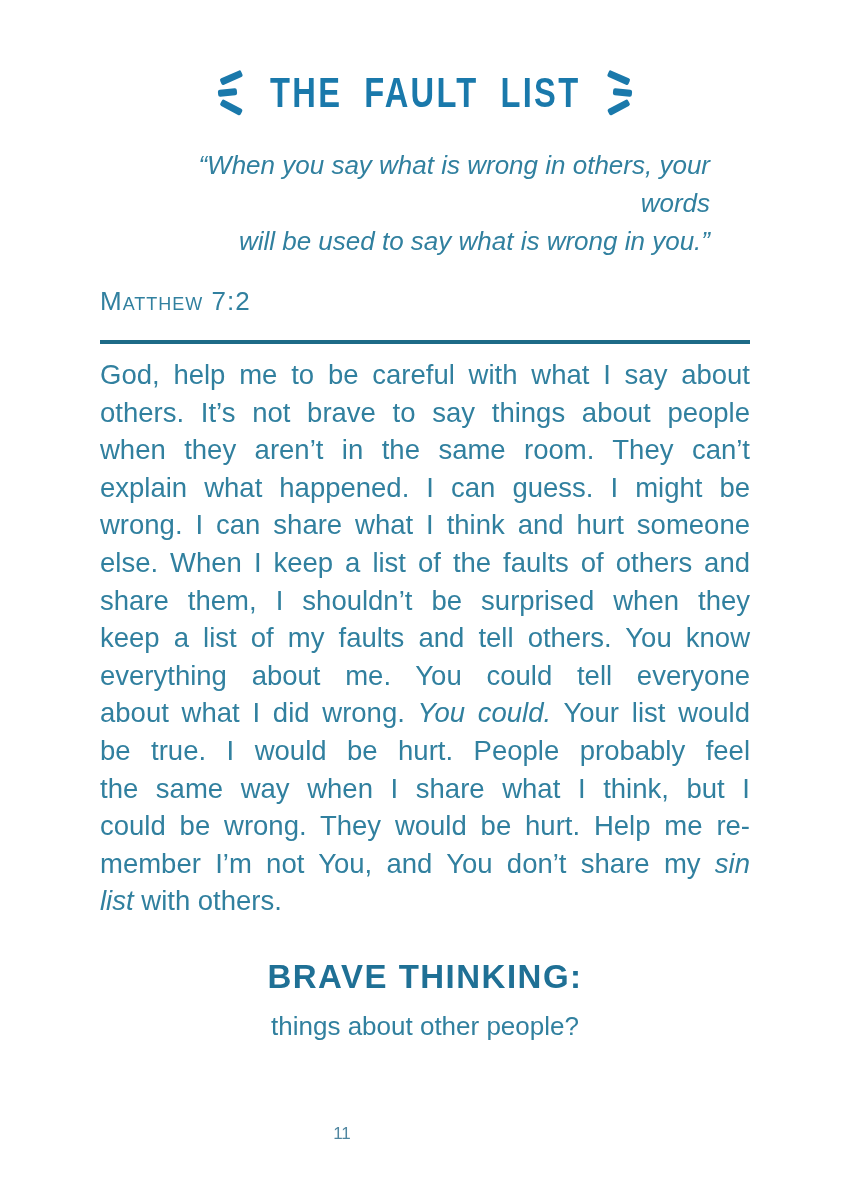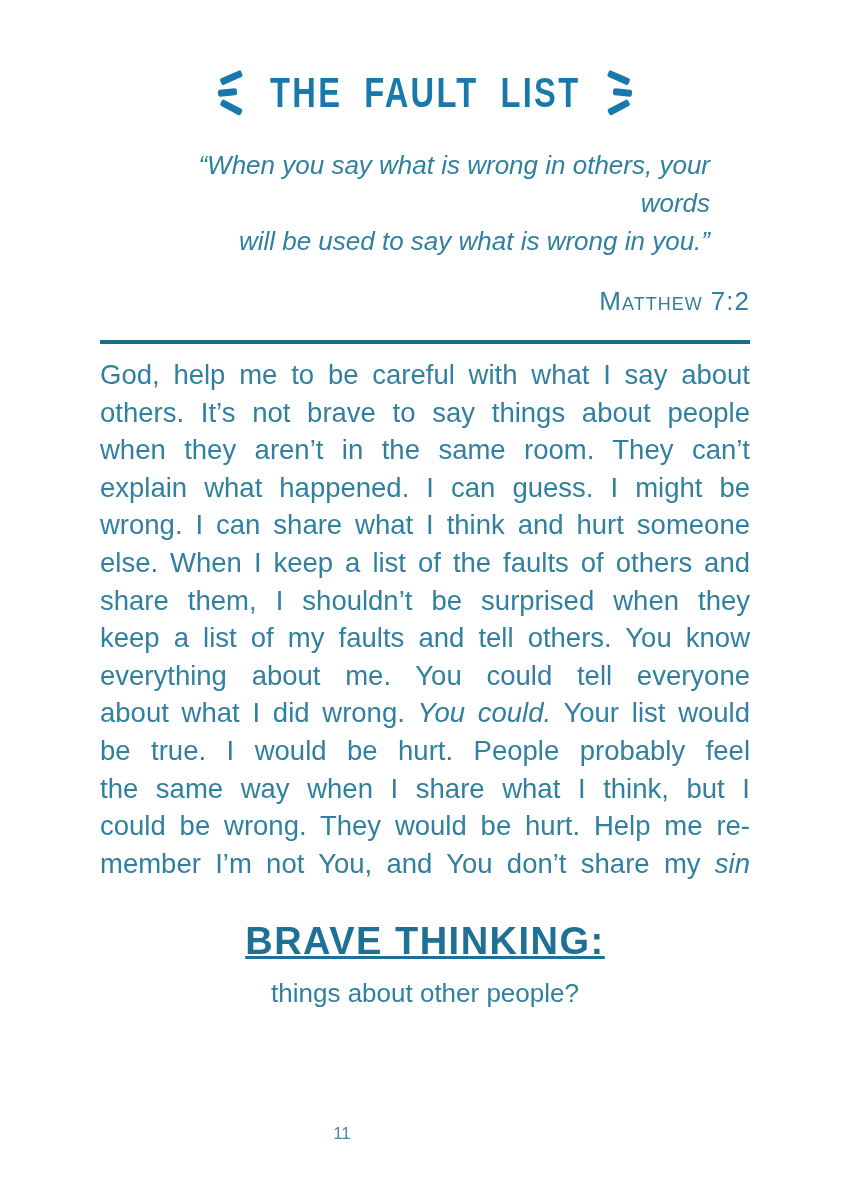--- a/index.html
+++ b/index.html
@@ -20,33 +20,33 @@
   .burst i{display:block;width:23px;height:7px;background:var(--c-title);border-radius:2px;}
   .burst.left i:nth-child(1){transform:rotate(-24deg) translateX(2px);}
   .burst.left i:nth-child(2){transform:rotate(-6deg);width:19px;}
   .burst.left i:nth-child(3){transform:rotate(28deg) translateX(2px);}
   .burst.right i:nth-child(1){transform:rotate(24deg) translateX(-2px);}
   .burst.right i:nth-child(2){transform:rotate(6deg);width:19px;margin-left:4px;}
   .burst.right i:nth-child(3){transform:rotate(-28deg) translateX(-2px);}
 
   
   .quote{margin-top:24px;text-align:right;font-style:italic;font-size:26px;line-height:38px;color:var(--c-body);}
-  .verse{margin-top:7px;text-align:right;font-variant:small-caps;font-size:26px;letter-spacing:1px;color:var(--c-body);}
+  .verse{margin-top:7px;text-align:left;font-variant:small-caps;font-size:26px;letter-spacing:1px;color:var(--c-body);}
 
   .rule{border:none;border-top:4px solid var(--c-rule);margin:23px 0 0;}
 
   
   .prayer{margin-top:12px;font-size:27.5px;line-height:37.6px;color:var(--c-body);}
   .jline{text-align:justify;text-align-last:justify;}
   .jline.last{text-align:left;text-align-last:left;}
   .it{font-style:italic;}
 
   
   .brave{margin-top:38px;text-align:center;}
-  .brave-h{font-size:38px;font-weight:bold;letter-spacing:1.5px;color:var(--c-heading);margin:4px;text-decoration:underline;}
+  .brave-h{font-size:33px;font-weight:bold;letter-spacing:1.5px;color:var(--c-heading);margin:4px;}
   .question{margin-top:12px;font-size:26px;line-height:37px;color:var(--c-body);}
 
   .pagenum{position:absolute;top:1124px;left:0;width:684px;text-align:center;font-size:17px;color:var(--c-pagenum);}
 </style>
 </head>
 <body>
 
 <div class="page">
 
   <header class="title-row">
@@ -81,20 +81,21 @@
       <div class="jline"><span>wrong. I can share what I think and hurt someone</span></div>
       <div class="jline"><span>else. When I keep a list of the faults of others and</span></div>
       <div class="jline"><span>share them, I shouldn’t be surprised when they</span></div>
       <div class="jline"><span>keep a list of my faults and tell others. You know</span></div>
       <div class="jline"><span>everything about me. You could tell everyone</span></div>
       <div class="jline"><span>about what I did wrong. </span><span class="it">You could.</span><span> Your list would</span></div>
       <div class="jline"><span>be true. I would be hurt. People probably feel</span></div>
       <div class="jline"><span>the same way when I share what I think, but I</span></div>
       <div class="jline"><span>could be wrong. They would be hurt. Help me re-</span></div>
       <div class="jline"><span>member I’m not You, and You don’t share my </span><span class="it">sin</span></div>
+      <div class="jline last"><span class="it">list</span><span> with others.</span></div>
     </section>
 
   <section class="brave">
     <h2 class="brave-h">BRAVE THINKING:</h2>
     <div class="question">
         <div>things about other people?</div>
       </div>
   </section>
 
   <footer class="pagenum">11</footer>

